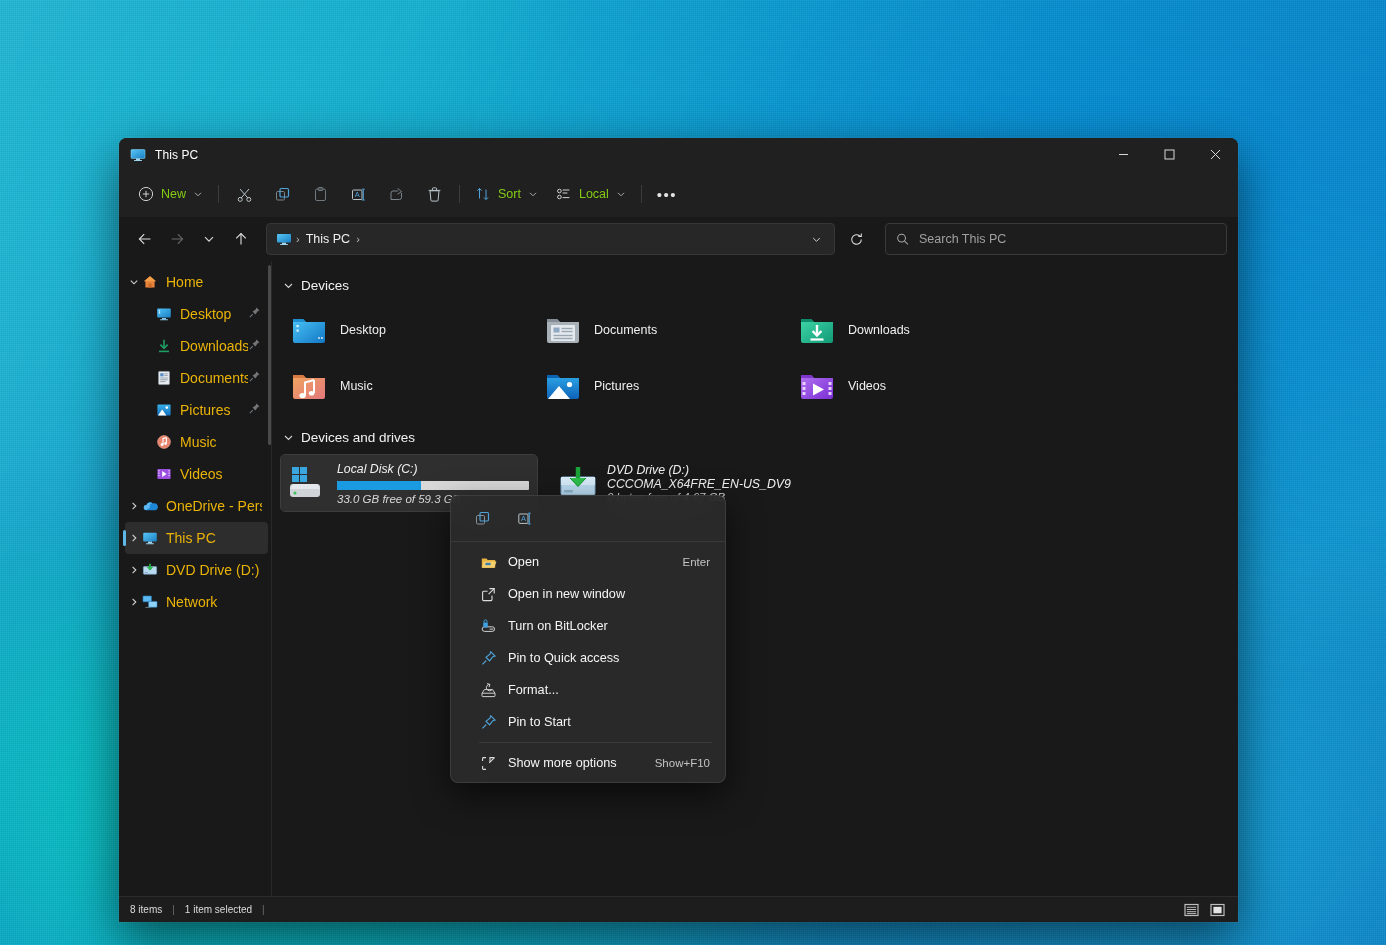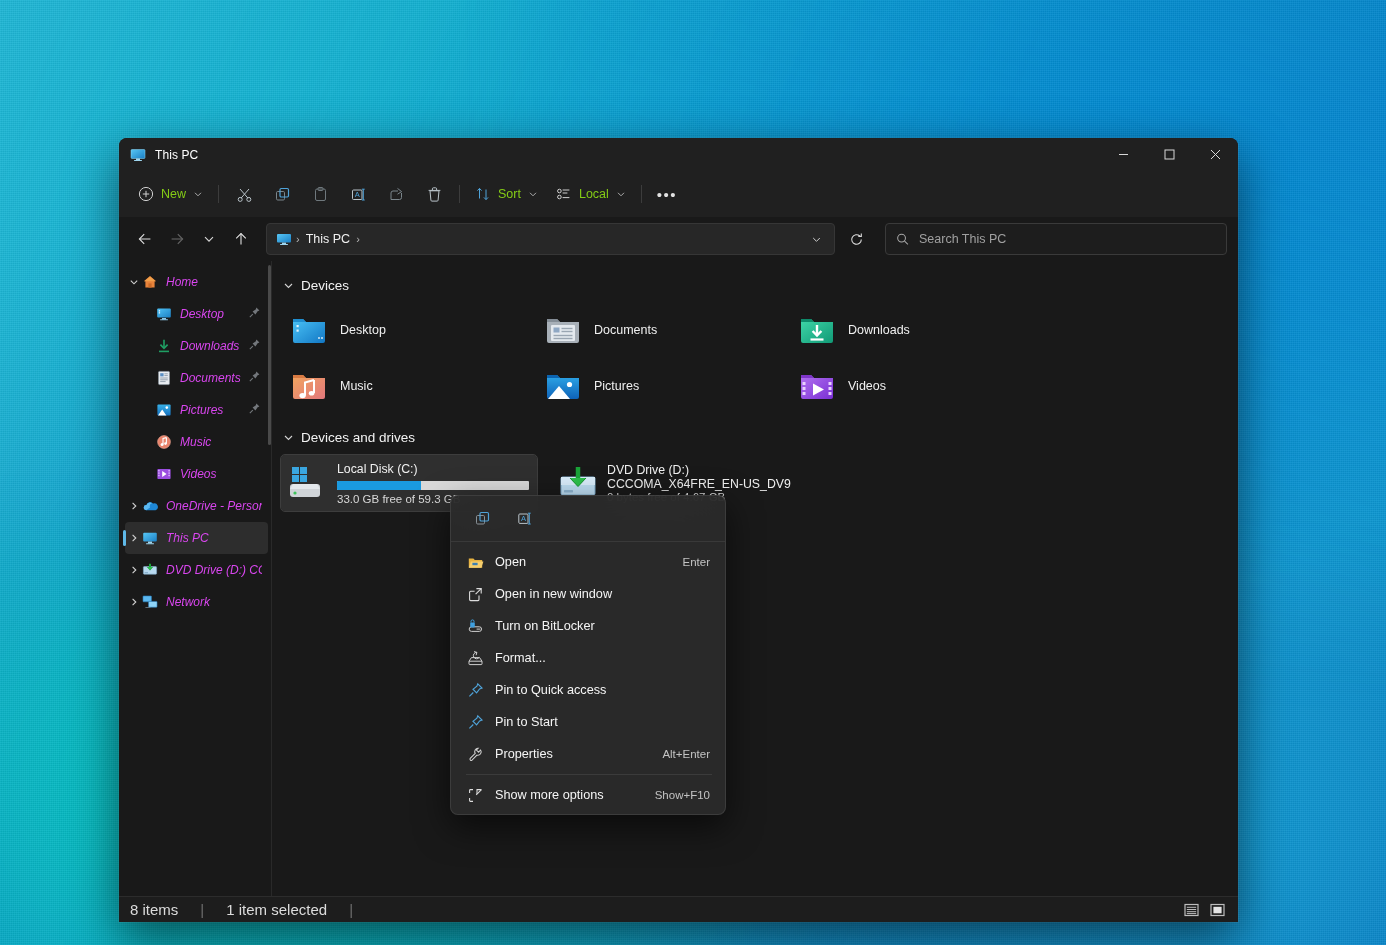--- a/index.html
+++ b/index.html
@@ -163,21 +163,21 @@
     padding-right: 6px; border-radius: 4px;
     margin: 0 4px 0 6px; position: relative;
   }
   .sb-item.selected { background: #2d2d2d; }
   .sb-item.selected::before {
     content: ""; position: absolute; left: -2px; top: 8px;
     width: 3px; height: 16px; background: #5fb9e8; border-radius: 2px;
   }
   .sb-arrow { width: 17px; flex:0 0 17px; display:flex; align-items:center; justify-content:center; }
   .sb-ico { width: 16px; height: 16px; flex: 0 0 16px; margin-right: 8px; }
-  .sb-label { font-size: 12px; color: #d946ef; white-space: nowrap; overflow: hidden; flex: 1 1 auto; font-style: italic; }
+  .sb-label { font-size: 14px; color: #eab308; white-space: nowrap; overflow: hidden; flex: 1 1 auto; }
   .sb-pin { width: 14px; flex: 0 0 14px; opacity: .7; }
   .sb-scrollbar {
     position: absolute; right: 1px; top: 4px; width: 3px; height: 180px;
     background: #4a4a4a; border-radius: 2px;
   }
   .sb-divider {
     position: absolute; right: 0; top: 0; bottom: 0; width: 1px;
     background: rgba(255,255,255,0.07);
   }
 
@@ -204,35 +204,35 @@
   .tile .t-ico { width: 40px; height: 40px; flex: 0 0 40px; display:flex; align-items:center; justify-content:center;}
   .tile .t-name { font-size: 12.5px; color: #f0f0f0; }
 
   .drives { display: grid; grid-template-columns: repeat(2, 262px); column-gap: 8px; }
   .drive {
     display: flex; align-items: center; gap: 10px;
     height: 56px; padding: 4px 8px; border-radius: 4px; width: 256px;
   }
   .drive.selected { background: #2f2f2f; outline: 1px solid #3d3d3d; }
   .drive .d-ico { width: 38px; height: 38px; flex:0 0 38px; }
-  .drive .d-info { flex:1 1 auto; min-width: 0; }
+  .drive .d-info { flex:1 1 auto; min-width: 0; font-style: italic; }
   .drive .d-name { font-size: 12.3px; color: #f0f0f0; white-space: nowrap; overflow:hidden; }
   .bar-track {
     height: 9px; background: #d9d9d9; border-radius: 1px; margin: 5px 0 3px 0; overflow:hidden;
   }
   .bar-fill { height: 100%; background: #1a9ae0; }
   .drive .d-free { font-size: 11.5px; color: #d8d8d8; white-space:nowrap; }
   .drive .d-sub { font-size: 12.3px; color: #f0f0f0; white-space:nowrap; overflow:hidden; }
 
   
   .statusbar {
     height: 26px; flex: 0 0 26px; background: #1d1d1d;
     border-top: 1px solid rgba(255,255,255,0.07);
     display: flex; align-items: center; padding: 0 10px;
-    font-size: 15px; color: #dcdcdc; gap: 12px;
+    font-size: 10px; color: #dcdcdc; gap: 0;
   }
   .st-txt { padding: 0 1px; }
   .st-bar { color: #6d6d6d; padding: 0 9px; }
   .st-spacer { flex: 1 1 auto; }
   .viewtoggle { display:flex; gap: 4px; align-items:center; }
   .vt { width: 22px; height: 20px; display:flex; align-items:center; justify-content:center; border-radius:3px; }
 
   
   #ctxmenu {
     position: absolute;
@@ -249,21 +249,21 @@
   }
   .ctx-iconrow {
     display: flex; align-items: center; gap: 4px;
     padding: 7px 12px 8px 12px;
     border-bottom: 1px solid rgba(255,255,255,0.075);
   }
   .ctx-ibtn {
     width: 38px; height: 30px; border-radius: 4px;
     display:flex; align-items:center; justify-content:center;
   }
-  .ctx-list { padding: 4px 3px 3px 5px; }
+  .ctx-list { padding: 4px 3px 3px 18px; }
   .ctx-item {
     height: 32px; display: flex; align-items: center;
     border-radius: 5px; padding: 0 10px 0 9px; gap: 11px;
     margin: 0 2px;
   }
   .ctx-item .ci-ico { width: 17px; height: 17px; flex: 0 0 17px; display:flex; align-items:center; justify-content:center;}
   .ctx-item .ci-lbl { font-size: 12.7px; color: #f5f5f5; flex: 1 1 auto; }
   .ctx-item .ci-acc { font-size: 11.5px; color: #c3c3c3; }
   .ctx-sep { height: 1px; background: rgba(255,255,255,0.085); margin: 4px 10px; }
 </style>
@@ -902,54 +902,45 @@
               <rect x="3.2" y="4.6" width="4.6" height="5" rx="1" fill="#3fa0e0"></rect>
               <path d="M4 4.6 V3.4 a1.5 1.5 0 0 1 3 0 v1.2" fill="none" stroke="#3fa0e0" stroke-width="1"></path>
               <line x1="9.6" y1="11.1" x2="13.4" y2="11.1" stroke="#cfcfcf" stroke-width="1"></line>
             </svg>
           </span>
           <span class="ci-lbl">Turn on BitLocker</span>
         </div>
         <div class="ctx-item">
           <span class="ci-ico">
             <svg width="17" height="17" viewBox="0 0 17 17">
+              <path d="M10.8 1.8 L15 6 L12.6 6.9 L9.6 10.8 L6 7.2 L9.9 4.2 Z" fill="none" stroke="#4fa3d9" stroke-width="1.15"></path>
+              <line x1="6.3" y1="10.5" x2="2.4" y2="14.4" stroke="#4fa3d9" stroke-width="1.15"></line>
+            </svg>
+          </span>
+          <span class="ci-lbl">Pin to Quick access</span>
+        </div>
+        <div class="ctx-item">
+          <span class="ci-ico">
+            <svg width="17" height="17" viewBox="0 0 17 17">
               <path d="M2 11.2 h13 v2.6 a.8 .8 0 0 1-.8 .8 H2.8 a.8 .8 0 0 1-.8-.8 Z" fill="none" stroke="#cfcfcf" stroke-width="1"></path>
               <path d="M2 11.2 L4.4 7.6 h8.2 l2.4 3.6" fill="none" stroke="#cfcfcf" stroke-width="1"></path>
               <path d="M9.8 2.4 a3.2 3.2 0 1 0 2.4 5" fill="none" stroke="#cfcfcf" stroke-width="1"></path>
               <polyline points="7,1.6 9.9,2.4 9.1,5.2" fill="none" stroke="#cfcfcf" stroke-width="1"></polyline>
             </svg>
           </span>
           <span class="ci-lbl">Format...</span>
         </div>
         <div class="ctx-item">
           <span class="ci-ico">
             <svg width="17" height="17" viewBox="0 0 17 17">
               <path d="M10.8 1.8 L15 6 L12.6 6.9 L9.6 10.8 L6 7.2 L9.9 4.2 Z" fill="none" stroke="#4fa3d9" stroke-width="1.15"></path>
               <line x1="6.3" y1="10.5" x2="2.4" y2="14.4" stroke="#4fa3d9" stroke-width="1.15"></line>
             </svg>
           </span>
-          <span class="ci-lbl">Pin to Quick access</span>
-        </div>
-        <div class="ctx-item">
-          <span class="ci-ico">
-            <svg width="17" height="17" viewBox="0 0 17 17">
-              <path d="M10.8 1.8 L15 6 L12.6 6.9 L9.6 10.8 L6 7.2 L9.9 4.2 Z" fill="none" stroke="#4fa3d9" stroke-width="1.15"></path>
-              <line x1="6.3" y1="10.5" x2="2.4" y2="14.4" stroke="#4fa3d9" stroke-width="1.15"></line>
-            </svg>
-          </span>
           <span class="ci-lbl">Pin to Start</span>
-        </div>
-        <div class="ctx-item">
-          <span class="ci-ico">
-            <svg width="17" height="17" viewBox="0 0 17 17">
-              <path d="M11.2 2.2 a3.4 3.4 0 0 0-3 5.2 L3.2 12.4 a1.3 1.3 0 0 0 1.8 1.8 l5-5 a3.4 3.4 0 0 0 3.6-5.2 L11.6 6.2 L9.4 4 Z" fill="none" stroke="#cfcfcf" stroke-width="1.05"></path>
-            </svg>
-          </span>
-          <span class="ci-lbl">Properties</span>
-          <span class="ci-acc">Alt+Enter</span>
         </div>
         <div class="ctx-sep"></div>
         <div class="ctx-item">
           <span class="ci-ico">
             <svg width="17" height="17" viewBox="0 0 17 17">
               <path d="M2.6 6 V3.4 a.8 .8 0 0 1 .8-.8 H6" fill="none" stroke="#dcdcdc" stroke-width="1.1"></path>
               <path d="M2.6 11 v2.6 a.8 .8 0 0 0 .8 .8 H6" fill="none" stroke="#dcdcdc" stroke-width="1.1"></path>
               <path d="M14.4 2.6 h-4.4 v4.4" fill="none" stroke="#dcdcdc" stroke-width="1.1"></path>
               <line x1="14.4" y1="2.6" x2="9.2" y2="7.8" stroke="#dcdcdc" stroke-width="1.1"></line>
             </svg>

